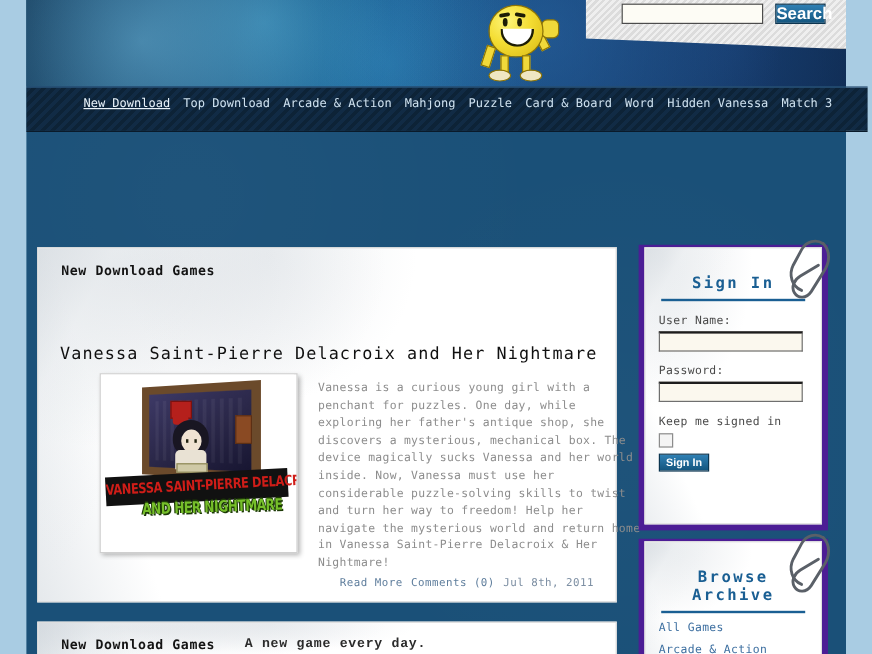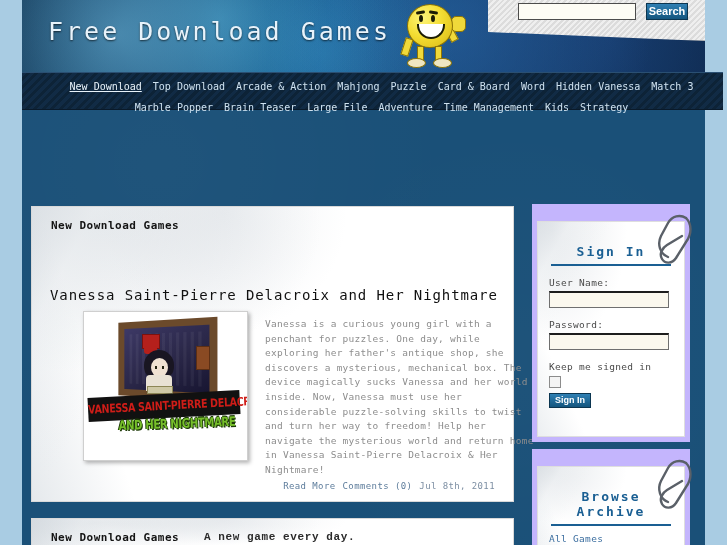--- a/index.html
+++ b/index.html
@@ -80,21 +80,21 @@
   .search-input{
     position:absolute;left:518px;top:3px;width:118px;height:17px;
     background:#fdfcf5;border:1px solid #4c4c4c;
     font-family:"DejaVu Sans Mono", monospace;font-size:10px;color:#222;
     padding:0 3px;box-sizing:border-box;
   }
   .search-btn{
     position:absolute;left:646px;top:3px;width:42px;height:17px;
     background:linear-gradient(#2f7fb3,#14567f);
     border:1px solid #0c3550;color:#fff;
-    font-family:"Liberation Sans", sans-serif;font-size:11px;font-weight:bold;
+    font-family:"Liberation Sans", sans-serif;font-size:14px;font-weight:bold;
     line-height:15px;text-align:center;cursor:pointer;padding:0;box-sizing:border-box;
   }
   .tagline{
     position:absolute;left:400px;top:51px;width:290px;text-align:right;
     font-family:"DejaVu Sans Mono", monospace;font-size:14px;letter-spacing:1px;
     color:#eef6fc;text-shadow:0 1px 2px rgba(0,0,0,.7);
   }
 
   
   .nav{
@@ -222,22 +222,22 @@
   }
   .article2 .daily{
     position:absolute;left:16px;top:12px;width:463px;text-align:center;
     font-family:Liberation Mono, monospace;font-size:11px;font-weight:bold;
     color:#2b2b2b;letter-spacing:.6px;
   }
 
   
   .side-panel{
     position:absolute;width:158px;box-sizing:border-box;
-    background:#c4b5fd;
-    padding:17px 5px 5px 5px;
+    background:#4c1d95;
+    padding:2px 5px 5px 5px;
   }
   .side-inner{
     position:relative;width:100%;height:100%;box-sizing:border-box;
     background:#ffffff;
     background-image:
       linear-gradient(120deg, rgba(204,211,217,.50) 0%, rgba(238,241,243,.30) 12%, rgba(255,255,255,0) 28%),
       radial-gradient(ellipse at 10% 4%, rgba(192,200,208,.38) 0%, transparent 40%),
       linear-gradient(66deg, rgba(200,208,215,.35) 0%, rgba(255,255,255,0) 20%);
     border:1px solid #dedede;
     padding:0 11px;
@@ -283,21 +283,20 @@
   }
 </style>
 </head>
 <body>
 
 <div class="page">
 
   <div class="frame"></div>
 
   <div class="banner">
-    <div class="logo-text">Free Download Games</div>
 
     <div class="mascot">
       <div class="arm r"></div>
       <div class="thumb"></div>
       <div class="arm l"></div>
       <div class="head"></div>
       <div class="brow l"></div>
         <div class="brow r"></div>
       <div class="eye l"></div>
         <div class="eye r"></div>
@@ -318,29 +317,20 @@
     <div class="nav-row" style="padding-top:4px;">
       <a class="active">New Download</a>
       <a>Top Download</a>
       <a>Arcade &amp; Action</a>
       <a>Mahjong</a>
       <a>Puzzle</a>
       <a>Card &amp; Board</a>
       <a>Word</a>
       <a>Hidden Vanessa</a>
       <a>Match 3</a>
-    </div>
-    <div class="nav-row" style="padding-top:3px;">
-      <a>Marble Popper</a>
-      <a>Brain Teaser</a>
-      <a>Large File</a>
-      <a>Adventure</a>
-      <a>Time Management</a>
-      <a>Kids</a>
-      <a>Strategy</a>
     </div>
   </div>
 
   <div class="adslot"></div>
 
   <div class="article paper">
     <div class="sect-title">New Download Games</div>
     <div class="game-title">Vanessa Saint-Pierre Delacroix and Her Nightmare</div>
 
     <div class="thumb-wrap">

